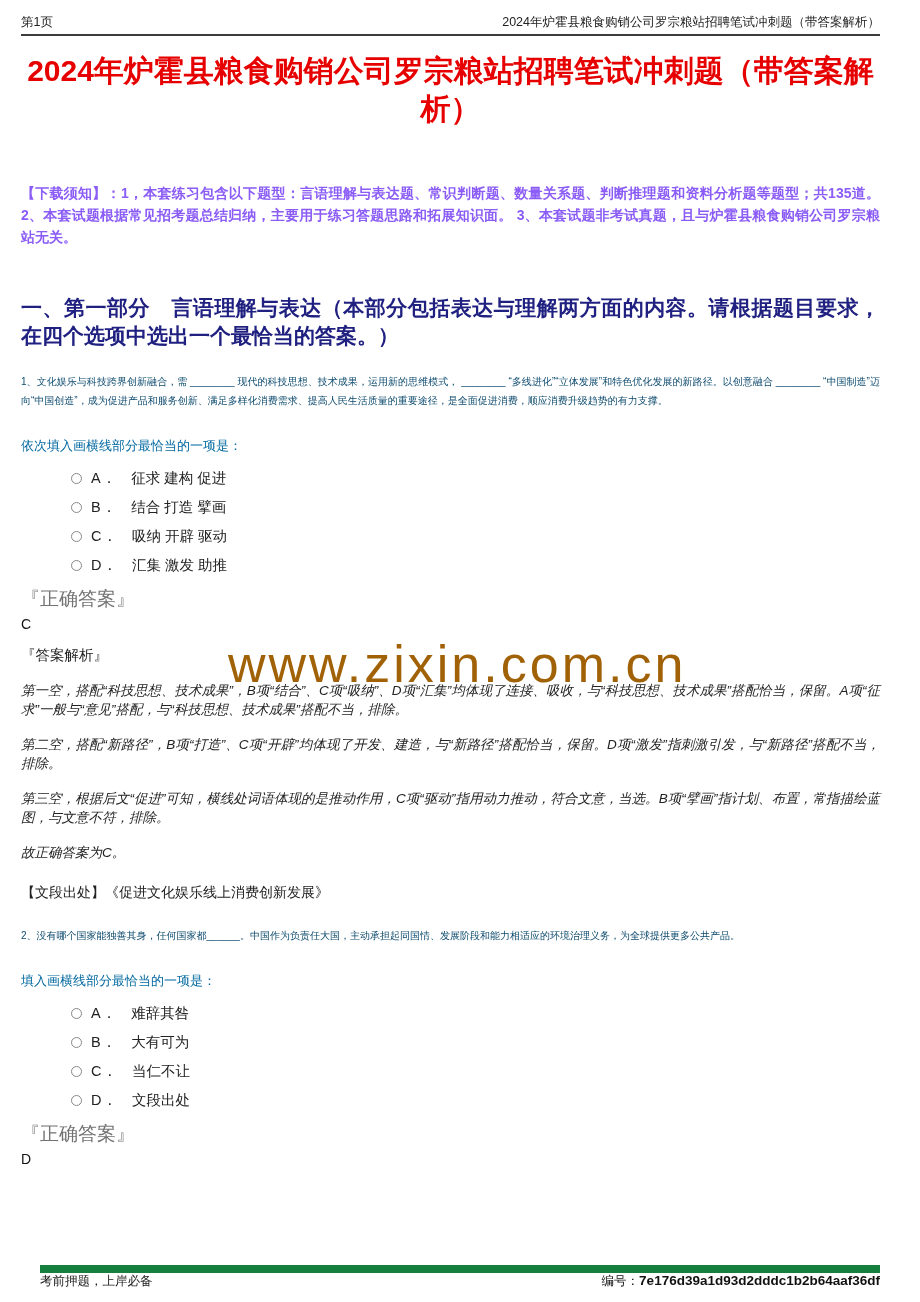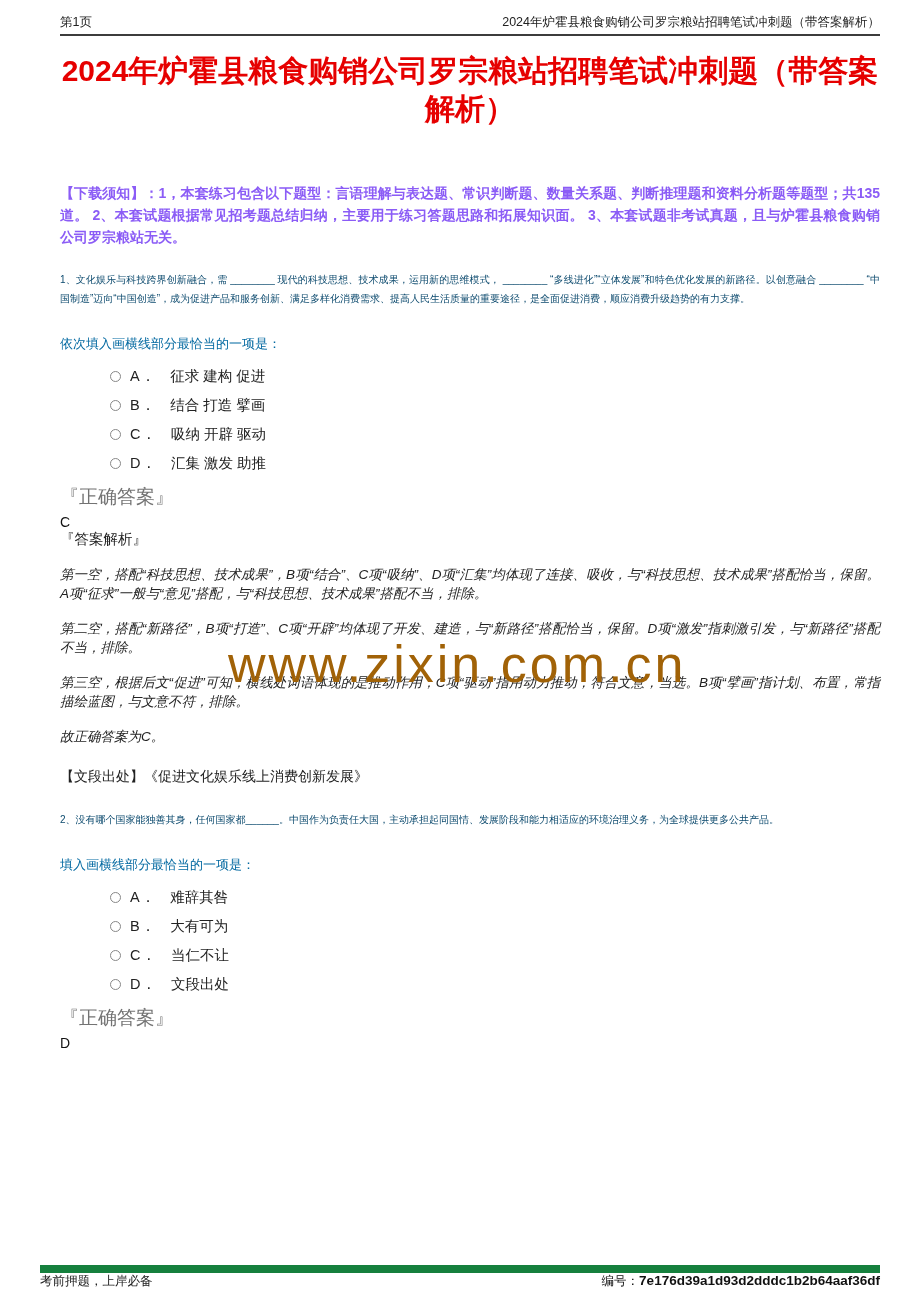--- a/index.html
+++ b/index.html
@@ -7,21 +7,21 @@
   body { font-family: "Liberation Sans", "DejaVu Sans", sans-serif; }
   .page {
     position: relative;
     width: 920px;
     height: 1302px;
     margin: 0 auto;
     background: #ffffff;
     color: #1a1a1a;
     overflow: hidden;
   }
-  .content { padding: 14px 40px 0 60px; }
+  .content { padding: 14px 40px 0 21px; }
 
   
   .pg-header {
     display: flex;
     justify-content: space-between;
     align-items: flex-end;
     font-size: 12.5px;
     color: #222;
     border-bottom: 2px solid #3c3c3c;
     padding-bottom: 3px;
@@ -94,20 +94,21 @@
     margin-top: 6px;
     font-size: 19px;
     color: #737373;
   }
   .answer-value {
     font-size: 14px;
     color: #111;
     margin-top: 4px;
   }
   .analysis-label {
+    margin-top: 14px;
     font-size: 14.5px;
     color: #222;
   }
   .analysis-p {
     margin-top: 16px;
     font-size: 13.5px;
     line-height: 19px;
     color: #222;
     text-align: justify;
     font-style: italic;
@@ -161,20 +162,21 @@
 
     <div class="pg-header">
       <span class="left">第1页</span>
       <span class="right">2024年炉霍县粮食购销公司罗宗粮站招聘笔试冲刺题（带答案解析）</span>
     </div>
 
     <h1 class="doc-title">2024年炉霍县粮食购销公司罗宗粮站招聘笔试冲刺题（带答案解析）</h1>
 
     <p class="notice">【下载须知】：1，本套练习包含以下题型：言语理解与表达题、常识判断题、数量关系题、判断推理题和资料分析题等题型；共135道。 2、本套试题根据常见招考题总结归纳，主要用于练习答题思路和拓展知识面。 3、本套试题非考试真题，且与炉霍县粮食购销公司罗宗粮站无关。</p>
 
+    <h2 class="section-heading">一、第一部分　言语理解与表达（本部分包括表达与理解两方面的内容。请根据题目要求，在四个选项中选出一个最恰当的答案。）</h2>
 
     <div class="question">
       <p class="q-stem">1、文化娱乐与科技跨界创新融合，需 ________ 现代的科技思想、技术成果，运用新的思维模式， ________ “多线进化”“立体发展”和特色优化发展的新路径。以创意融合 ________ “中国制造”迈向“中国创造”，成为促进产品和服务创新、满足多样化消费需求、提高人民生活质量的重要途径，是全面促进消费，顺应消费升级趋势的有力支撑。</p>
       <p class="q-prompt">依次填入画横线部分最恰当的一项是：</p>
 
       <div class="options">
         <div class="option-row">
           <span class="radio"></span>
           <span class="opt-letter">A．</span>
           <span class="opt-text">征求 建构 促进</span>

